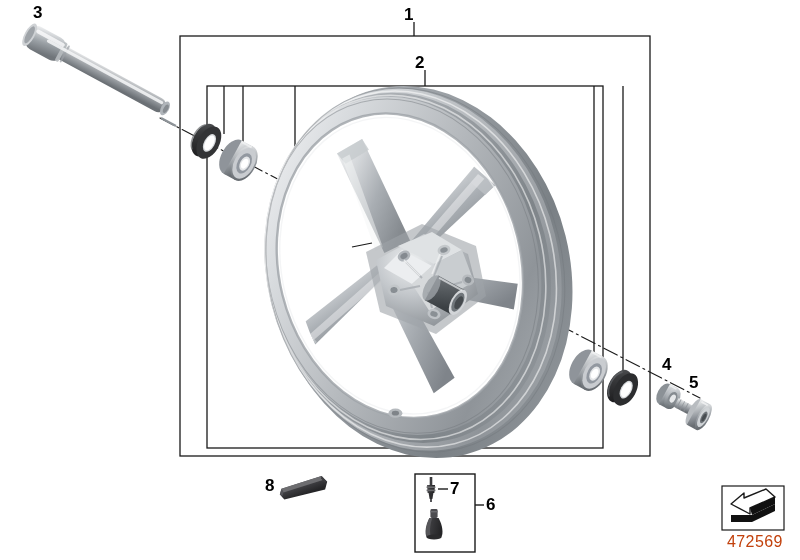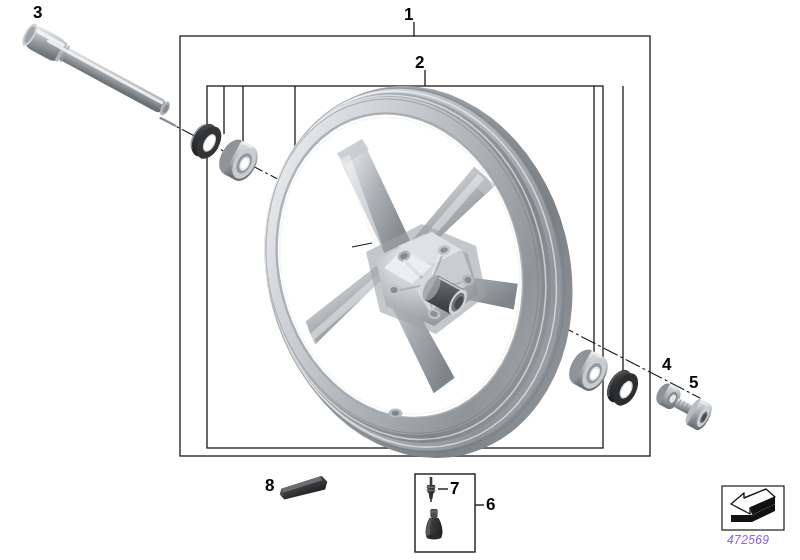--- a/index.html
+++ b/index.html
@@ -34,25 +34,24 @@
     font-weight: bold;
     font-size: 17px;
     color: #000000;
     line-height: 1;
     letter-spacing: -0.2px;
     user-select: none;
   }
   .partnum {
     position: absolute;
     font-family: "Liberation Sans", sans-serif;
-    font-size: 12px;
-    color: #8b5cf6;
+    font-size: 16px;
+    color: #c2410c;
     letter-spacing: 0.4px;
     white-space: nowrap;
-    font-style: italic;
   }
 </style>
 </head>
 <body>
 
 <div id="stage">
 
   <svg id="art" viewBox="0 0 800 560">
     <defs>
 

